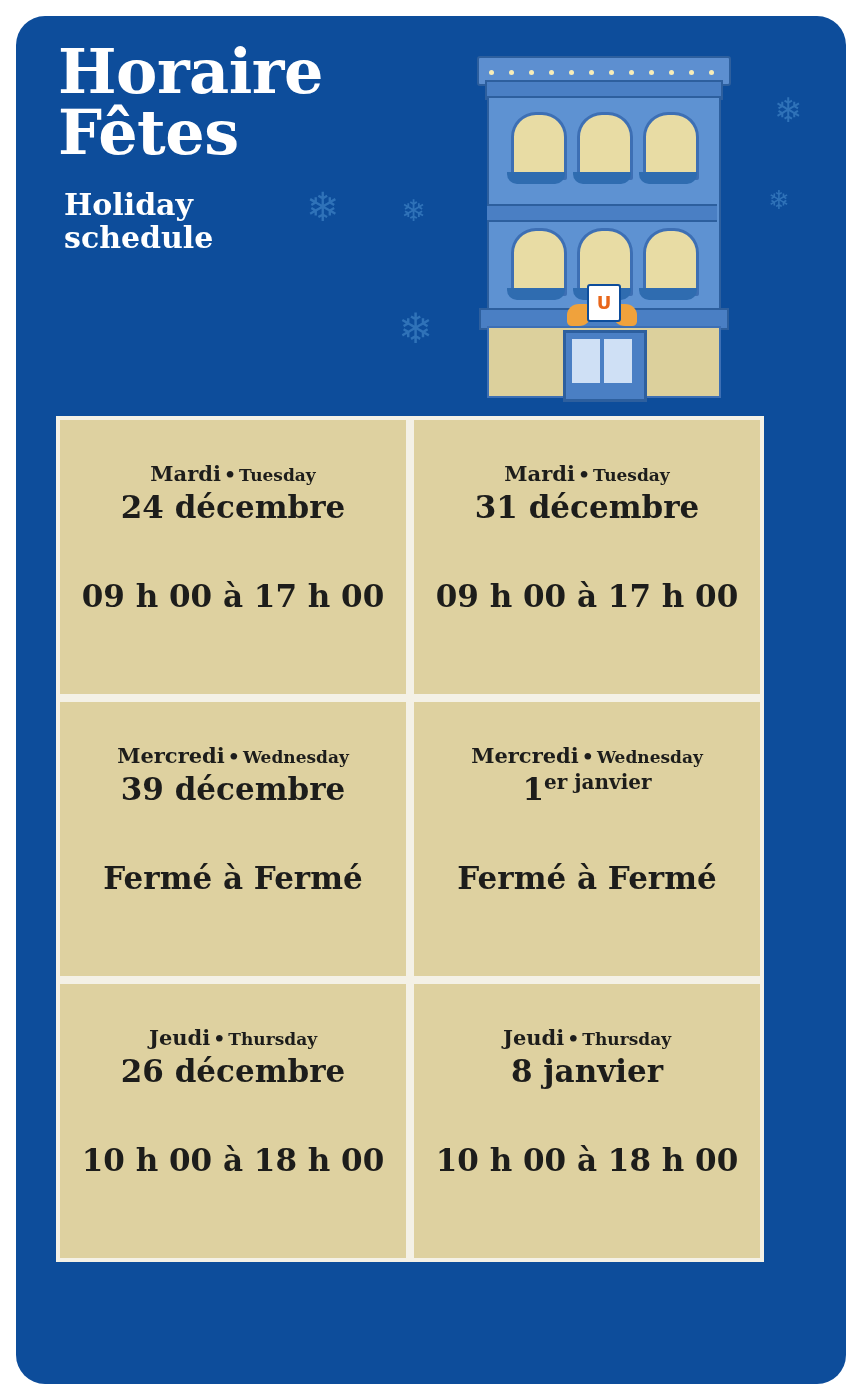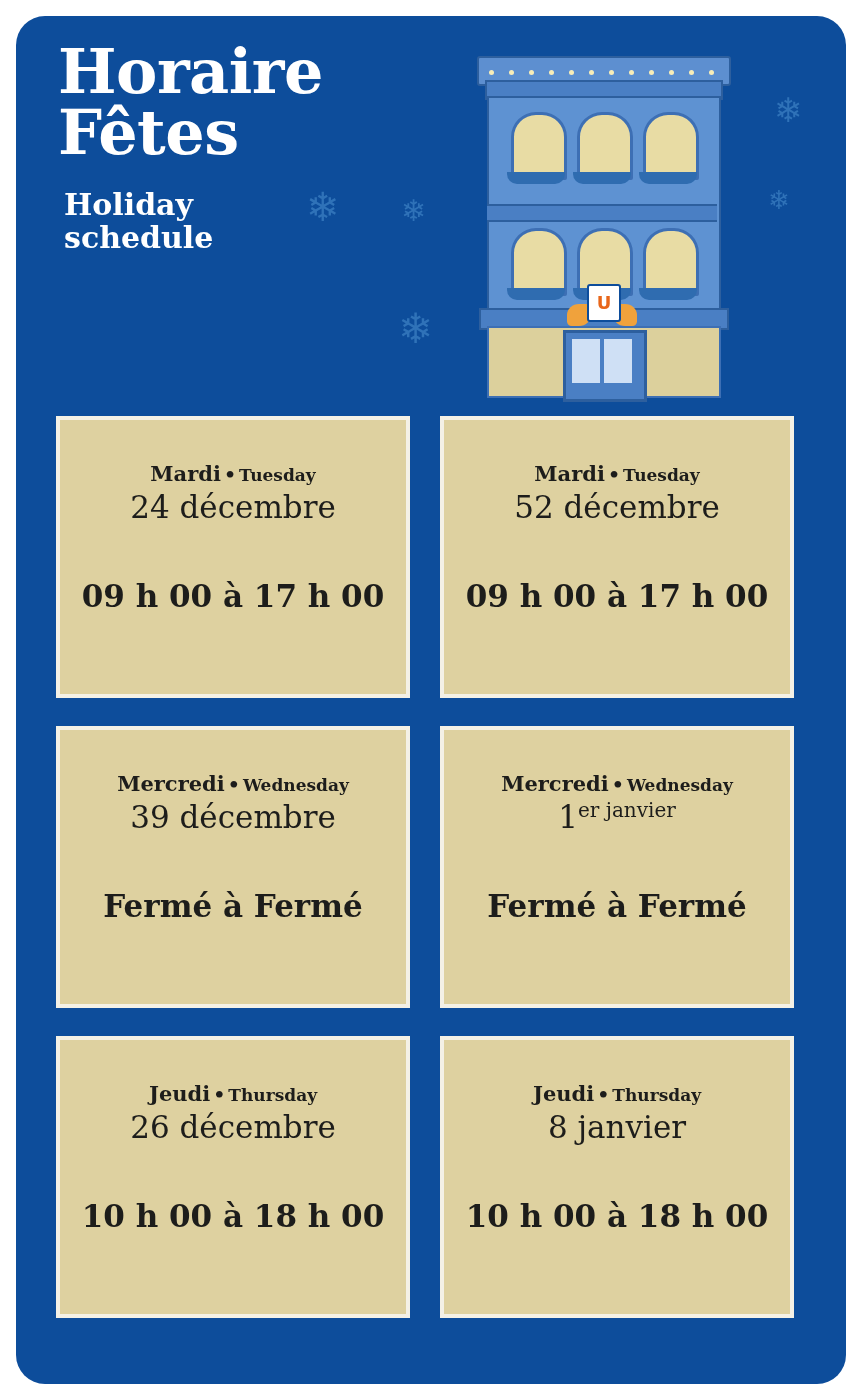--- a/index.html
+++ b/index.html
@@ -208,22 +208,20 @@
 
   
   .grid {
     position: absolute;
     left: 40px;
     top: 400px;
     width: 738px;
   }
   .row {
     display: flex;
-    justify-content: space-between;
-    margin-bottom: 28px;
   }
   .card {
     width: 354px;
     height: 282px;
     background: #ded1a0;
     border: 4px solid #f4f1e6;
     box-sizing: border-box;
     display: flex;
     flex-direction: column;
     align-items: center;
@@ -244,21 +242,21 @@
     font-weight: bold;
     padding: 0 3px;
   }
   .card-day-en {
     font-size: 17px;
     font-weight: bold;
   }
   .card-date {
     margin-top: 4px;
     font-family: "DejaVu Serif", serif;
-    font-weight: normal;
+    font-weight: bold;
     font-size: 31px;
     line-height: 1.1;
     white-space: nowrap;
   }
   .card-date sup {
     font-size: 20px;
     vertical-align: super;
   }
   .card-hours {
     margin-top: 54px;
@@ -350,21 +348,21 @@
         <div class="card-daterow">
           <span class="card-day-fr">Mardi</span><span class="card-dot">•</span><span class="card-day-en">Tuesday</span>
         </div>
         <div class="card-date"><span>24 décembre</span><sup></sup></div>
         <div class="card-hours">09 h 00 à 17 h 00</div>
       </div>
       <div class="card">
         <div class="card-daterow">
           <span class="card-day-fr">Mardi</span><span class="card-dot">•</span><span class="card-day-en">Tuesday</span>
         </div>
-        <div class="card-date"><span>52 décembre</span><sup></sup></div>
+        <div class="card-date"><span>31 décembre</span><sup></sup></div>
         <div class="card-hours">09 h 00 à 17 h 00</div>
       </div>
     </div>
 
     <div class="row">
       <div class="card">
         <div class="card-daterow">
           <span class="card-day-fr">Mercredi</span><span class="card-dot">•</span><span class="card-day-en">Wednesday</span>
         </div>
         <div class="card-date"><span>39 décembre</span><sup></sup></div>

